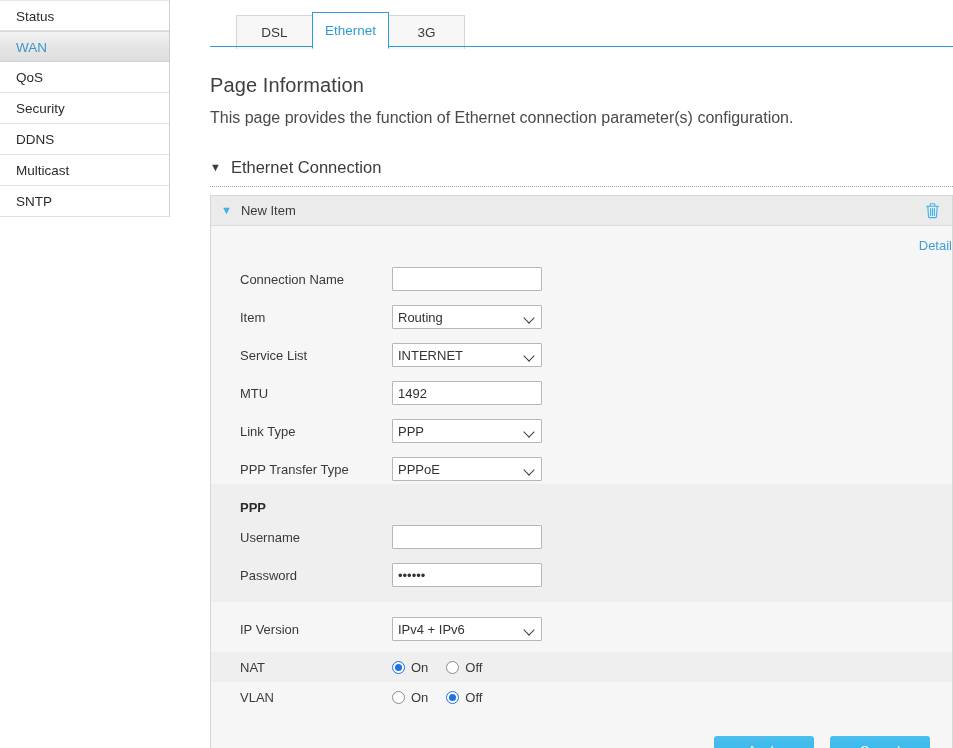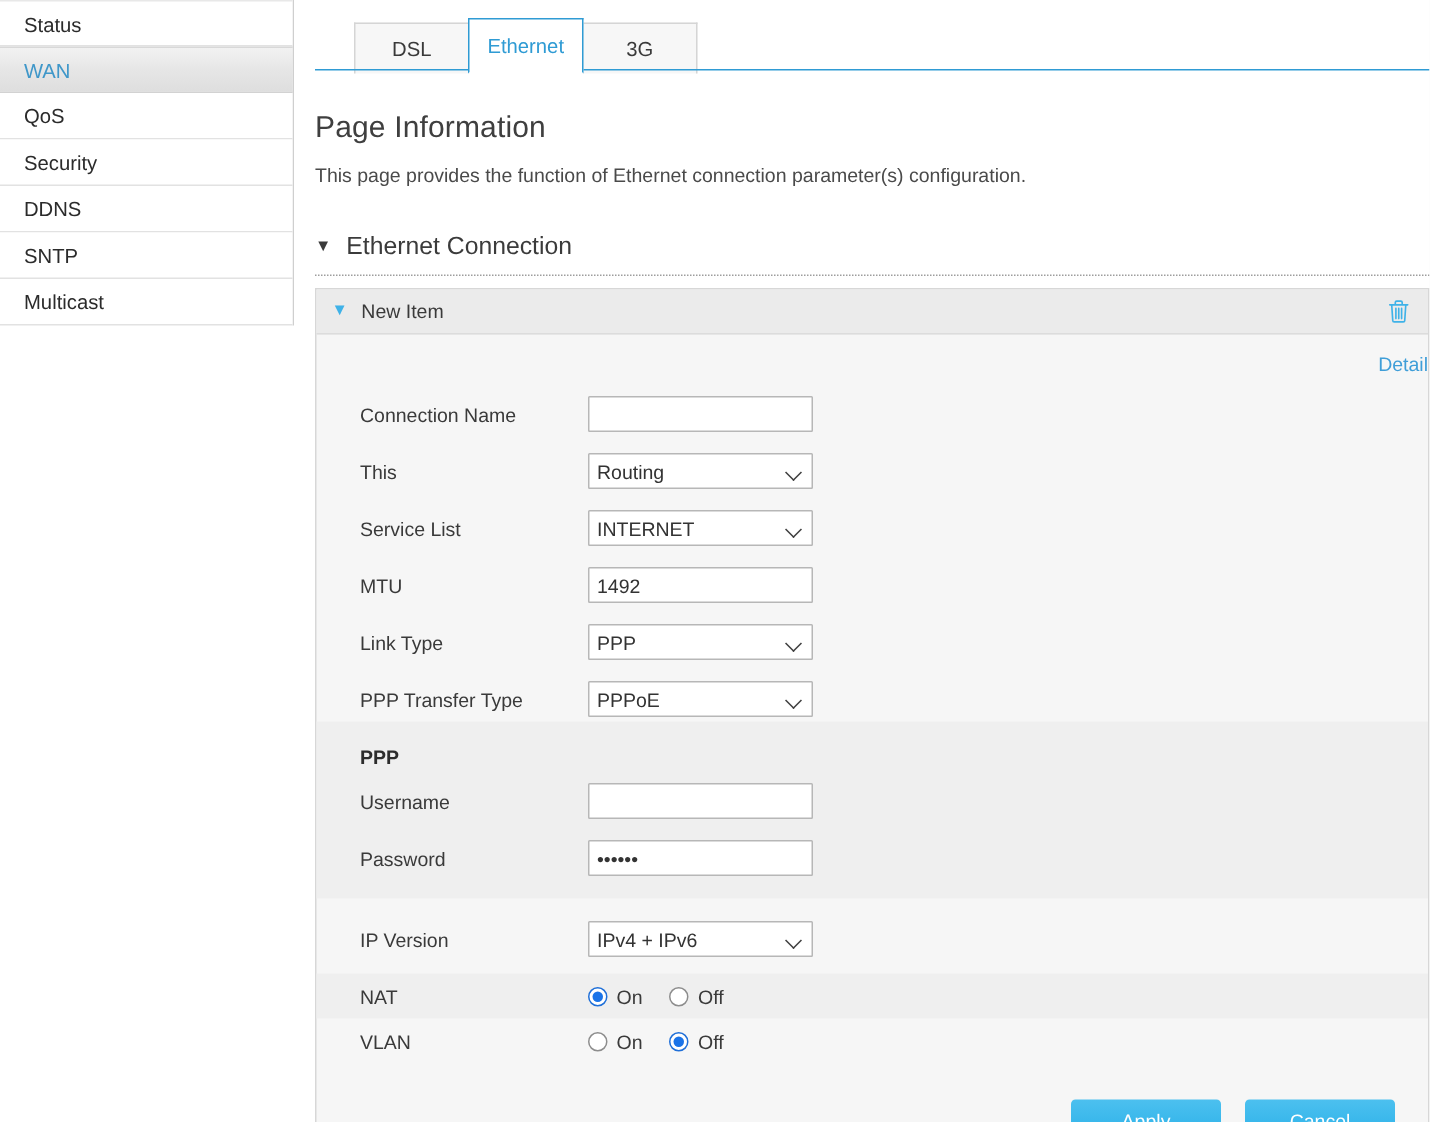--- a/index.html
+++ b/index.html
@@ -15,21 +15,21 @@
   .page {
     position: relative;
     width: 953px; height: 748px;
     background: #ffffff;
   }
 
   
   .sidebar {
     position: absolute;
     left: 0; top: 0;
-    width: 196px;
+    width: 170px;
     border-right: 1px solid #cfcfcf;
     background: #ffffff;
   }
   .nav-item {
     height: 31px;
     line-height: 31px;
     padding-left: 16px;
     font-size: 13.5px;
     color: #2b2b2b;
     border-bottom: 1px solid #e2e2e2;
@@ -97,21 +97,21 @@
     width: 743px;
   }
   .page-title {
     font-size: 20px;
     font-weight: normal;
     color: #3f3f3f;
     margin: 26px 0 0 0;
     letter-spacing: .1px;
   }
   .page-desc {
-    font-size: 13px;
+    font-size: 16px;
     color: #4a4a4a;
     margin-top: 12px;
   }
 
   .section-head {
     margin-top: 31px;
     font-size: 16.5px;
     color: #3b3b3b;
     display: flex;
     align-items: center;
@@ -272,22 +272,22 @@
 <body>
 
 <div class="page">
 
   <nav class="sidebar">
     <div class="nav-item"><span>Status</span></div>
     <div class="nav-item active"><span>WAN</span></div>
     <div class="nav-item"><span>QoS</span></div>
     <div class="nav-item"><span>Security</span></div>
     <div class="nav-item"><span>DDNS</span></div>
+    <div class="nav-item"><span>Multicast</span></div>
     <div class="nav-item"><span>SNTP</span></div>
-    <div class="nav-item"><span>Multicast</span></div>
   </nav>
 
   <div class="tabbar">
     <div class="tabs">
       <div class="tab"><span>DSL</span></div>
       <div class="tab active"><span>Ethernet</span></div>
       <div class="tab"><span>3G</span></div>
     </div>
     <div class="tabline"></div>
   </div>
@@ -319,21 +319,21 @@
         <span class="detail-link">Detail</span>
       </div>
 
       <div class="frow">
         <span class="flabel">Connection Name</span>
         <input class="tinput" type="text" value="" style="">
       </div>
       <div class="pad6"></div>
 
       <div class="frow">
-        <span class="flabel">This</span>
+        <span class="flabel">Item</span>
         <span class="selwrap">
           <select class="tselect">
             <option>Routing</option>
           </select>
         </span>
       </div>
       <div class="pad6"></div>
 
       <div class="frow">
         <span class="flabel">Service List</span>

